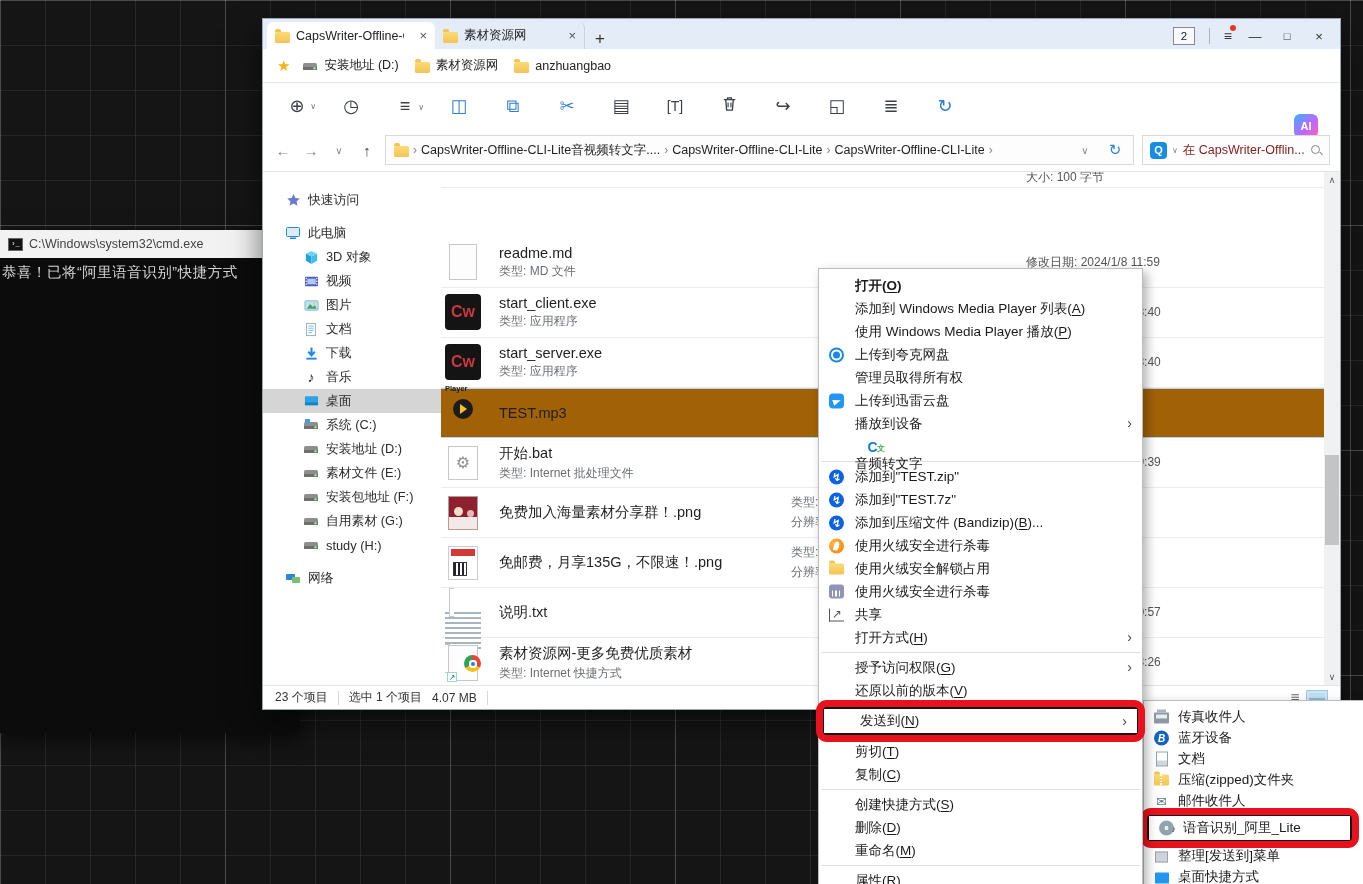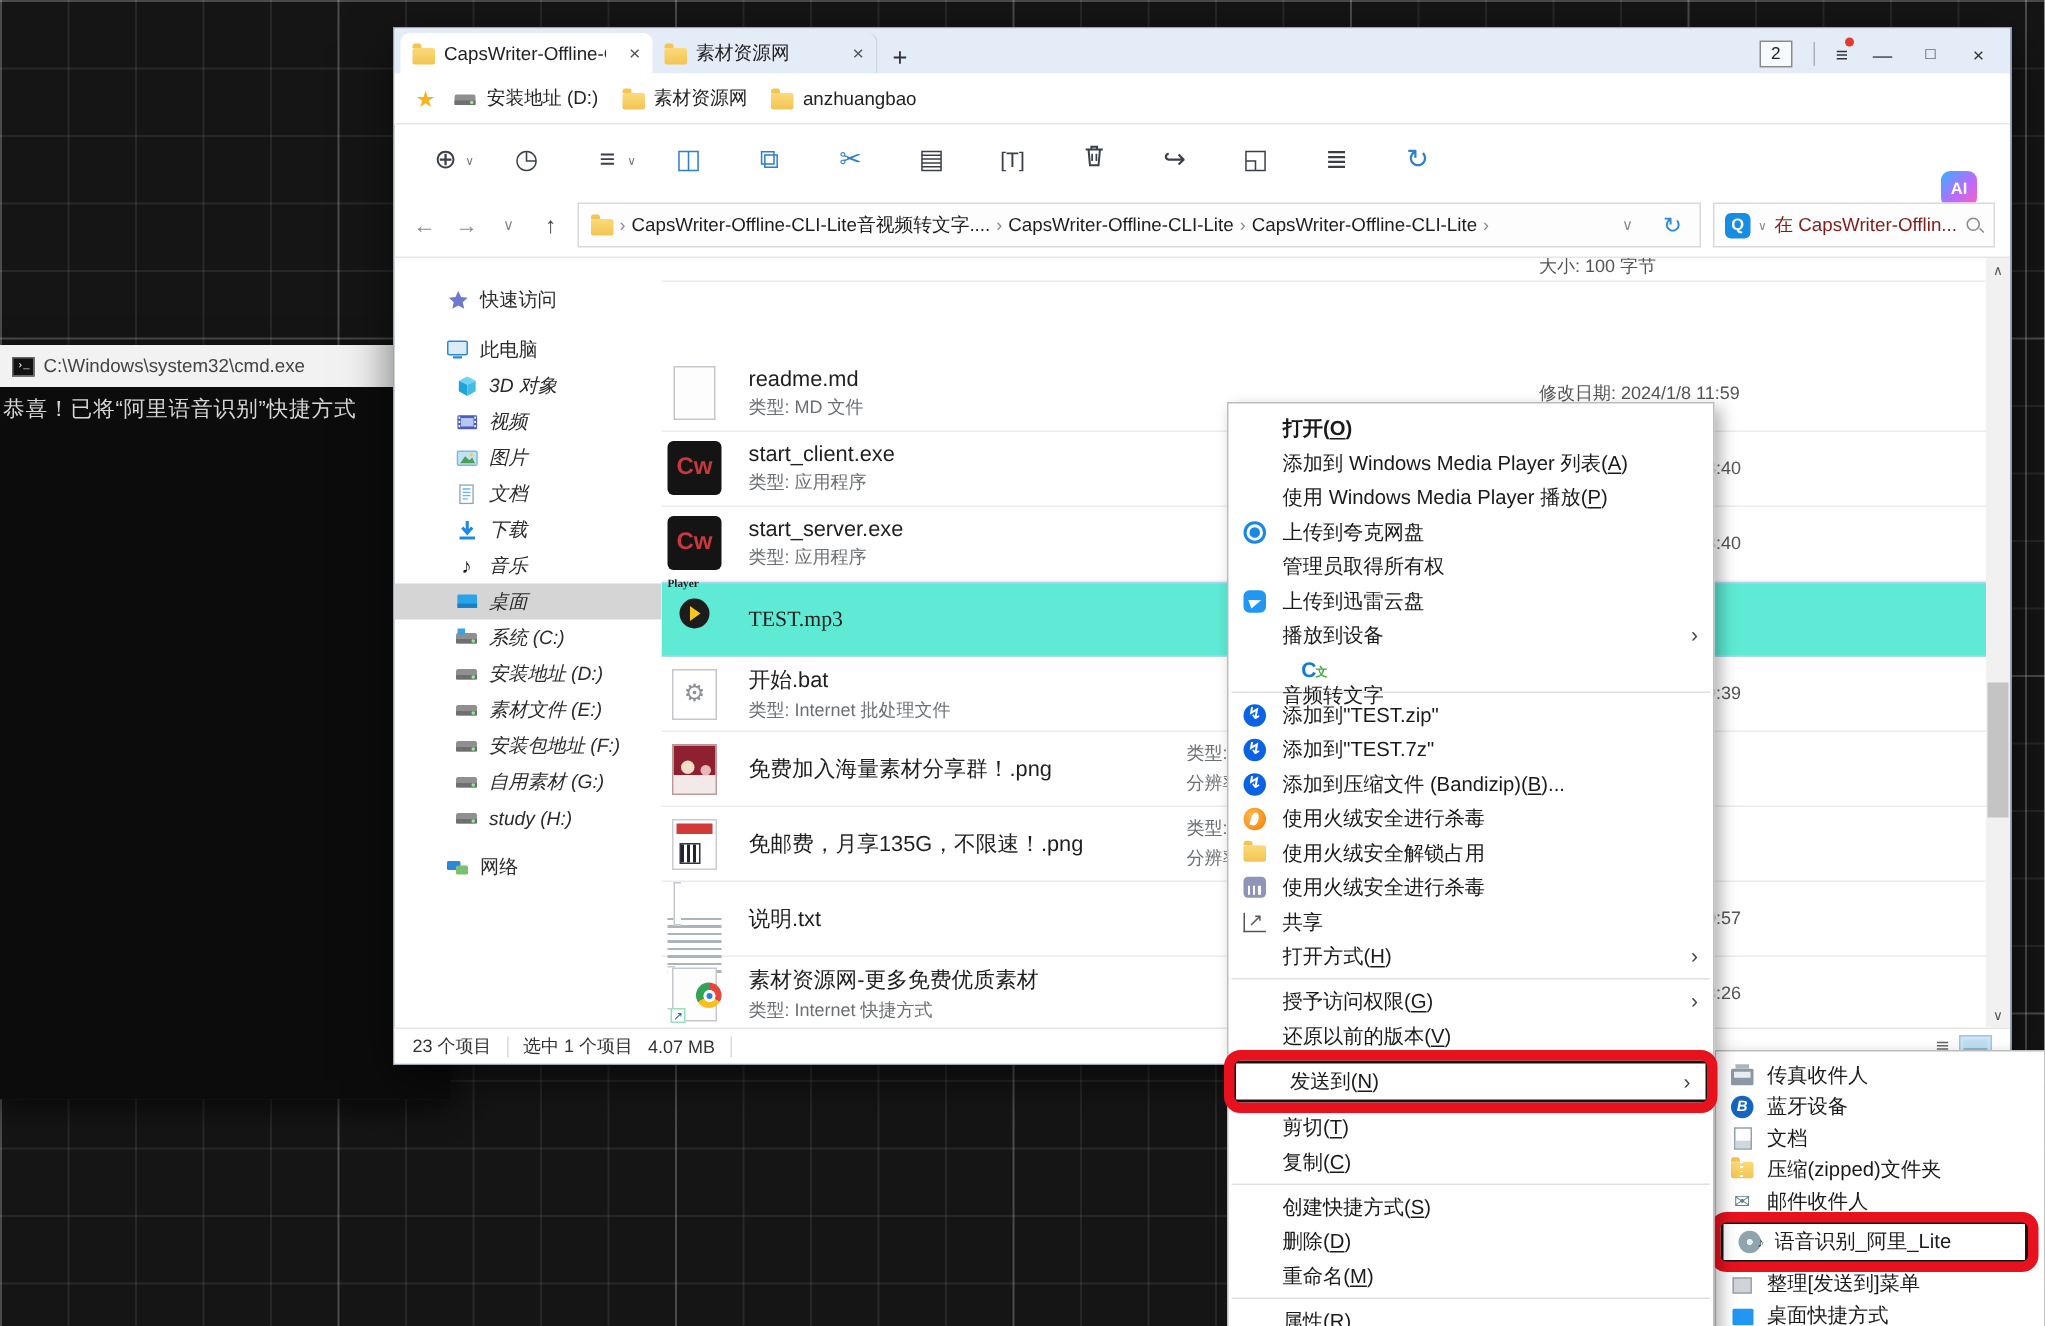--- a/index.html
+++ b/index.html
@@ -63,30 +63,30 @@
   .search-box { width:188px; height:30px; border:1px solid #d9d9d9; background:#fdfdfd; display:flex; align-items:center; gap:5px; padding:0 7px; }
   .q-badge { width:17px; height:17px; border-radius:4px; background:#168de2; color:#fff; font-size:11px; font-weight:bold; text-align:center; line-height:17px; flex:none; }
   .q-dd { font-size:8px; color:#888; }
   .search-cue { font-size:12.5px; color:#7f1d1d; white-space:nowrap; overflow:hidden; flex:1; }
   .mag { position:relative; width:12px; height:12px; flex:none; }
   .mag::before { content:""; position:absolute; left:1px; top:1px; width:7px; height:7px; border:1.4px solid #888; border-radius:50%; }
   .mag::after { content:""; position:absolute; left:8.5px; top:8.5px; width:4px; height:1.4px; background:#888; transform:rotate(45deg); }
 
   .content { position:absolute; left:0; top:152px; right:0; bottom:24px; border-top:1px solid #e5e5e5; }
   .sidebar { position:absolute; left:0; top:0; bottom:0; width:178px; padding-top:16px; overflow:hidden; }
-  .snav { height:24px; display:flex; align-items:center; gap:7px; font-size:12.8px; color:#2b2b2b; padding-left:34px; }
-  .snav.child { padding-left:40px;font-style:italic; }
+  .snav { height:24px; display:flex; align-items:center; gap:7px; font-size:12.8px; color:#2b2b2b; padding-left:22px; }
+  .snav.child { padding-left:40px; }
   .snav.selected { background:#d5d5d5; }
   .snav.mt { margin-top:9px; }
   .sico { width:16px; height:16px; flex:none; display:inline-flex; align-items:center; justify-content:center; }
   .note { font-size:14px; color:#1b1b1b; }
 
   .filelist { position:absolute; left:178px; right:16px; top:0; bottom:0; overflow:hidden; }
   .frow { position:absolute; left:0; right:0; height:50px; border-bottom:1px solid #ececec; }
-  .frow.sel { background:#5eead4; border-top:1px solid #add6f2; border-bottom:1px solid #add6f2;font-family:Liberation Serif, serif; }
+  .frow.sel { background:#a16207; border-top:1px solid #add6f2; border-bottom:1px solid #add6f2; }
   .ficon { position:absolute; left:4px; top:6px; width:36px; height:38px; }
   .fmain { position:absolute; left:58px; top:0; width:290px; height:100%; display:flex; flex-direction:column; justify-content:center; }
   .fname { font-size:14.5px; color:#1f1f1f; white-space:nowrap; }
   .ftype { font-size:12px; color:#6b6f73; margin-top:2px; white-space:nowrap; }
   .fdates { position:absolute; left:585px; top:0; width:295px; height:100%; display:flex; flex-direction:column; justify-content:center; gap:2px; font-size:12px; color:#555; }
   .ptype { position:absolute; left:350px; top:0; height:100%; display:flex; flex-direction:column; justify-content:center; gap:3px; font-size:12px; color:#6b6f73; }
 
   
   .icon-txt { width:28px; height:36px; margin:1px 0 0 4px; background:#fff; border:1px solid #c4c8cc; padding:5px 4px; }
   .icon-txt i { display:block; height:100%; background:repeating-linear-gradient(#aab4bd 0 1.5px, transparent 1.5px 5px); }

